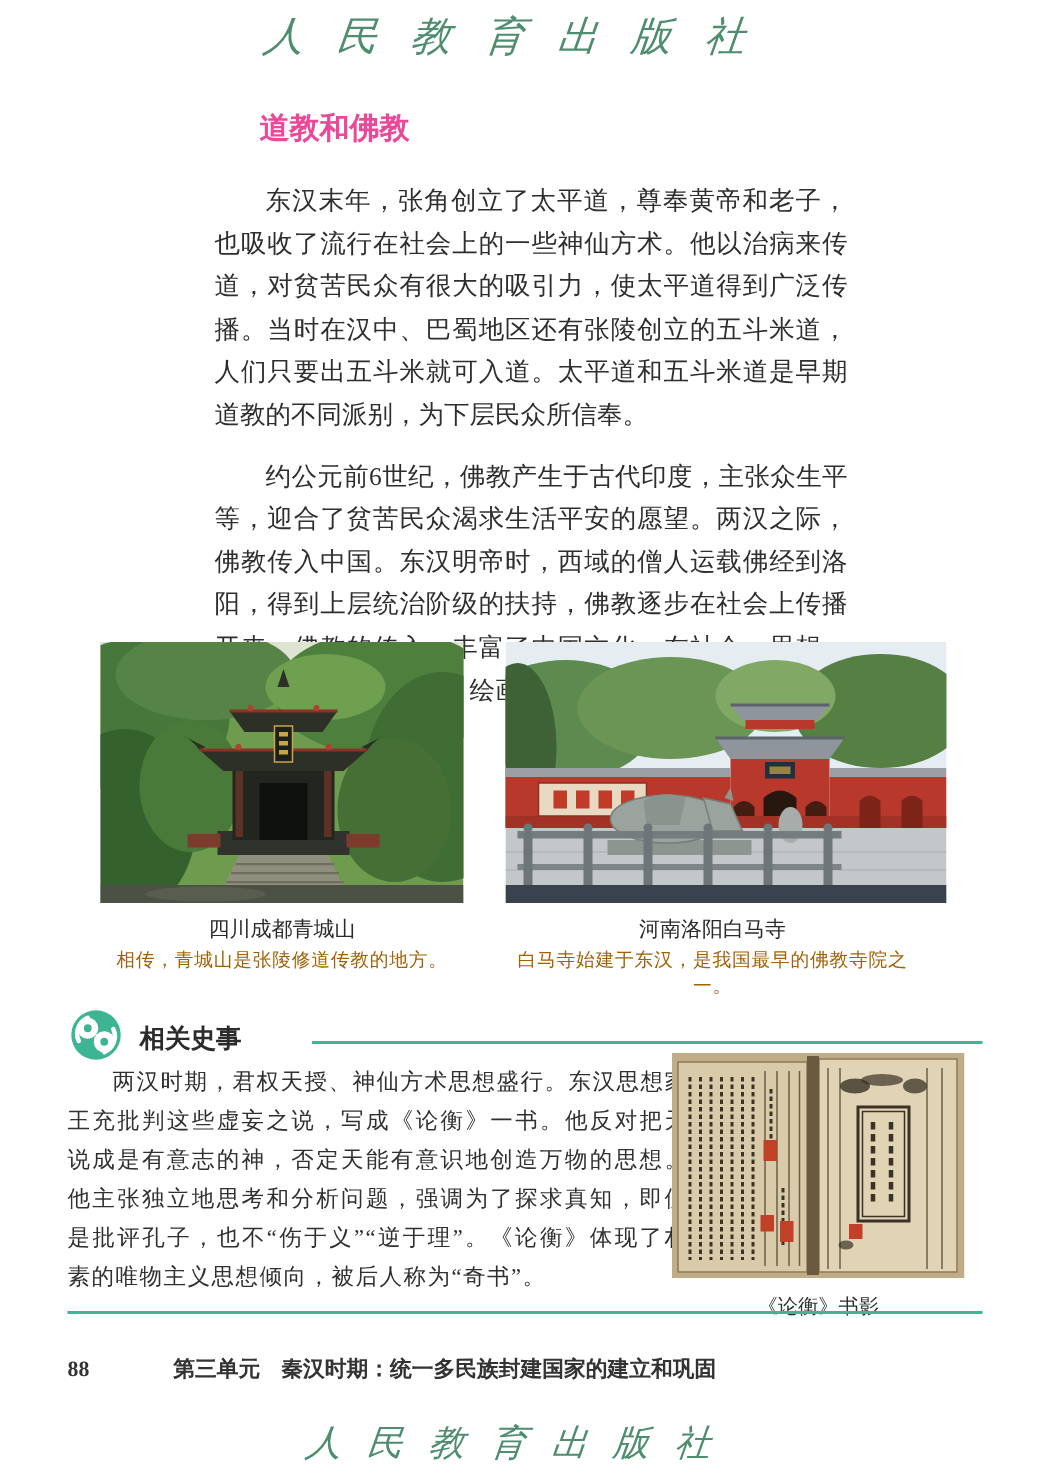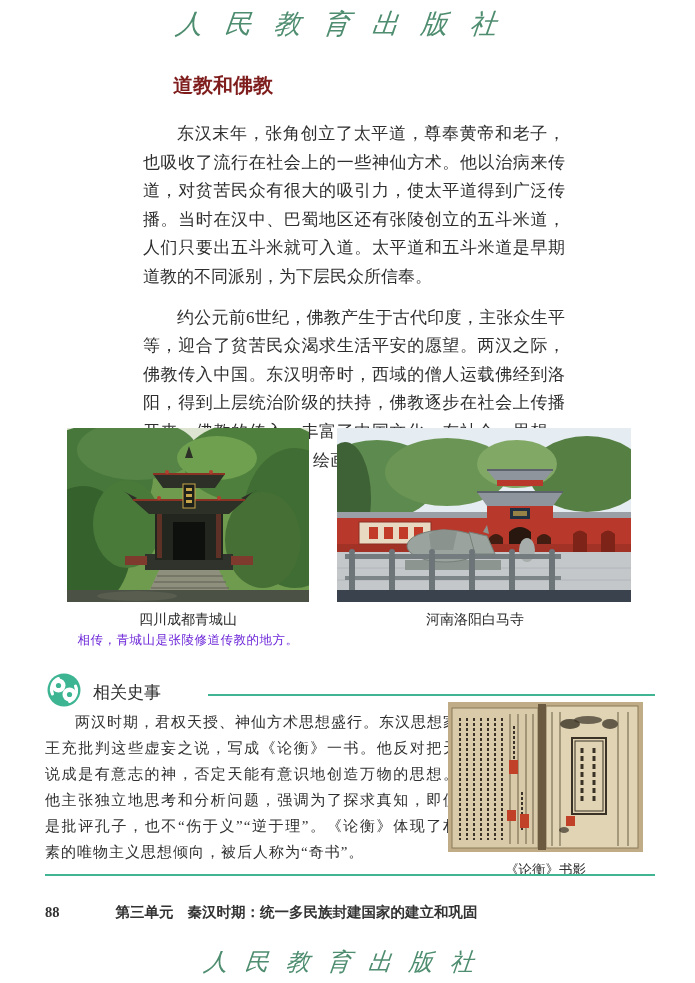--- a/index.html
+++ b/index.html
@@ -6,34 +6,34 @@
   .page{position:relative;width:695px;height:983px;background:#ffffff;overflow:hidden;
         font-family:"Liberation Serif","DejaVu Serif",serif;color:#2e2e2e;}
 
   
   .logo{position:absolute;left:0;width:695px;text-align:center;color:#4e8d6f;
         font-family:"DejaVu Serif",serif;font-style:italic;white-space:nowrap;}
   .logo.top{top:6px;font-size:27px;letter-spacing:22px;transform:skewX(-6deg);}
   .logo.bottom{top:946px;font-size:24px;letter-spacing:17px;transform:skewX(-6deg);}
 
   
-  .heading{position:absolute;left:173px;top:72px;font-size:20px;font-weight:bold;color:#7f1d1d;}
+  .heading{position:absolute;left:173px;top:72px;font-size:20px;font-weight:bold;color:#ec4899;}
   .bodytext{position:absolute;left:131px;top:108px;width:446px;font-size:17px;line-height:28.6px;
             text-align:justify;text-justify:inter-ideograph;}
   .bodytext p{margin:12px;text-indent:2em;}
 
   
   .figure{position:absolute;text-align:center;}
   .figure .ph{display:block;border:0;}
   .fig-title{margin-top:9px;font-size:14px;color:#2a2a2a;}
-  .fig-desc{margin-top:3px;font-size:12.5px;color:#6d28d9;letter-spacing:0.5px;}
+  .fig-desc{margin-top:3px;font-size:12.5px;color:#a16207;letter-spacing:0.5px;}
 
   
   .rh-icon{position:absolute;left:46px;top:672px;width:36px;height:36px;}
-  .rh-title{position:absolute;left:93px;top:681px;font-size:17px;font-weight:normal;color:#2b2b2b;
+  .rh-title{position:absolute;left:93px;top:681px;font-size:17px;font-weight:bold;color:#2b2b2b;
             font-family:"Liberation Sans","DejaVu Sans",sans-serif;}
   .rh-headline{position:absolute;left:208px;top:694px;width:447px;height:2px;background:#41b494;}
   .rh-body{position:absolute;left:45px;top:710px;width:414px;font-size:15px;line-height:25.9px;
            text-align:justify;text-justify:inter-ideograph;letter-spacing:1px;color:#303030;}
   .rh-body p{margin:0;text-indent:2em;}
   .rh-bottomline{position:absolute;left:45px;top:874px;width:610px;height:2px;background:#41b494;}
   .rh-figure{position:absolute;left:448px;top:702px;width:195px;text-align:center;}
   .rh-figcap{margin-top:5px;font-size:13.5px;color:#2f2f2f;}
 
   
@@ -158,20 +158,21 @@
       <rect x="212" y="126" width="6" height="42" fill="#6d7579"></rect>
       <circle cx="15" cy="124" r="3" fill="#6d7579"></circle>
       <circle cx="55" cy="124" r="3" fill="#6d7579"></circle>
       <circle cx="95" cy="124" r="3" fill="#6d7579"></circle>
       <circle cx="135" cy="124" r="3" fill="#6d7579"></circle>
       <circle cx="175" cy="124" r="3" fill="#6d7579"></circle>
       <circle cx="215" cy="124" r="3" fill="#6d7579"></circle>
       <rect x="0" y="162" width="294" height="12" fill="#39424d"></rect>
     </svg>
     <div class="fig-title">河南洛阳白马寺</div>
+    <div class="fig-desc">白马寺始建于东汉，是我国最早的佛教寺院之一。</div>
   </div>
 
   <svg class="rh-icon" viewBox="0 0 36 36">
     <circle cx="18" cy="18" r="16.5" fill="#3db593"></circle>
     <circle cx="12.5" cy="13.5" r="7" fill="#ffffff"></circle>
     <circle cx="23.5" cy="22.5" r="7" fill="#ffffff"></circle>
     <path d="M12.5 6.5 A11.5 11.5 0 0 0 6.5 22" stroke="#ffffff" stroke-width="3" fill="none" stroke-linecap="round"></path>
     <path d="M23.5 29.5 A11.5 11.5 0 0 0 29.5 14" stroke="#ffffff" stroke-width="3" fill="none" stroke-linecap="round"></path>
     <circle cx="12.5" cy="13.5" r="2.6" fill="#3db593"></circle>
     <circle cx="23.5" cy="22.5" r="2.6" fill="#3db593"></circle>

